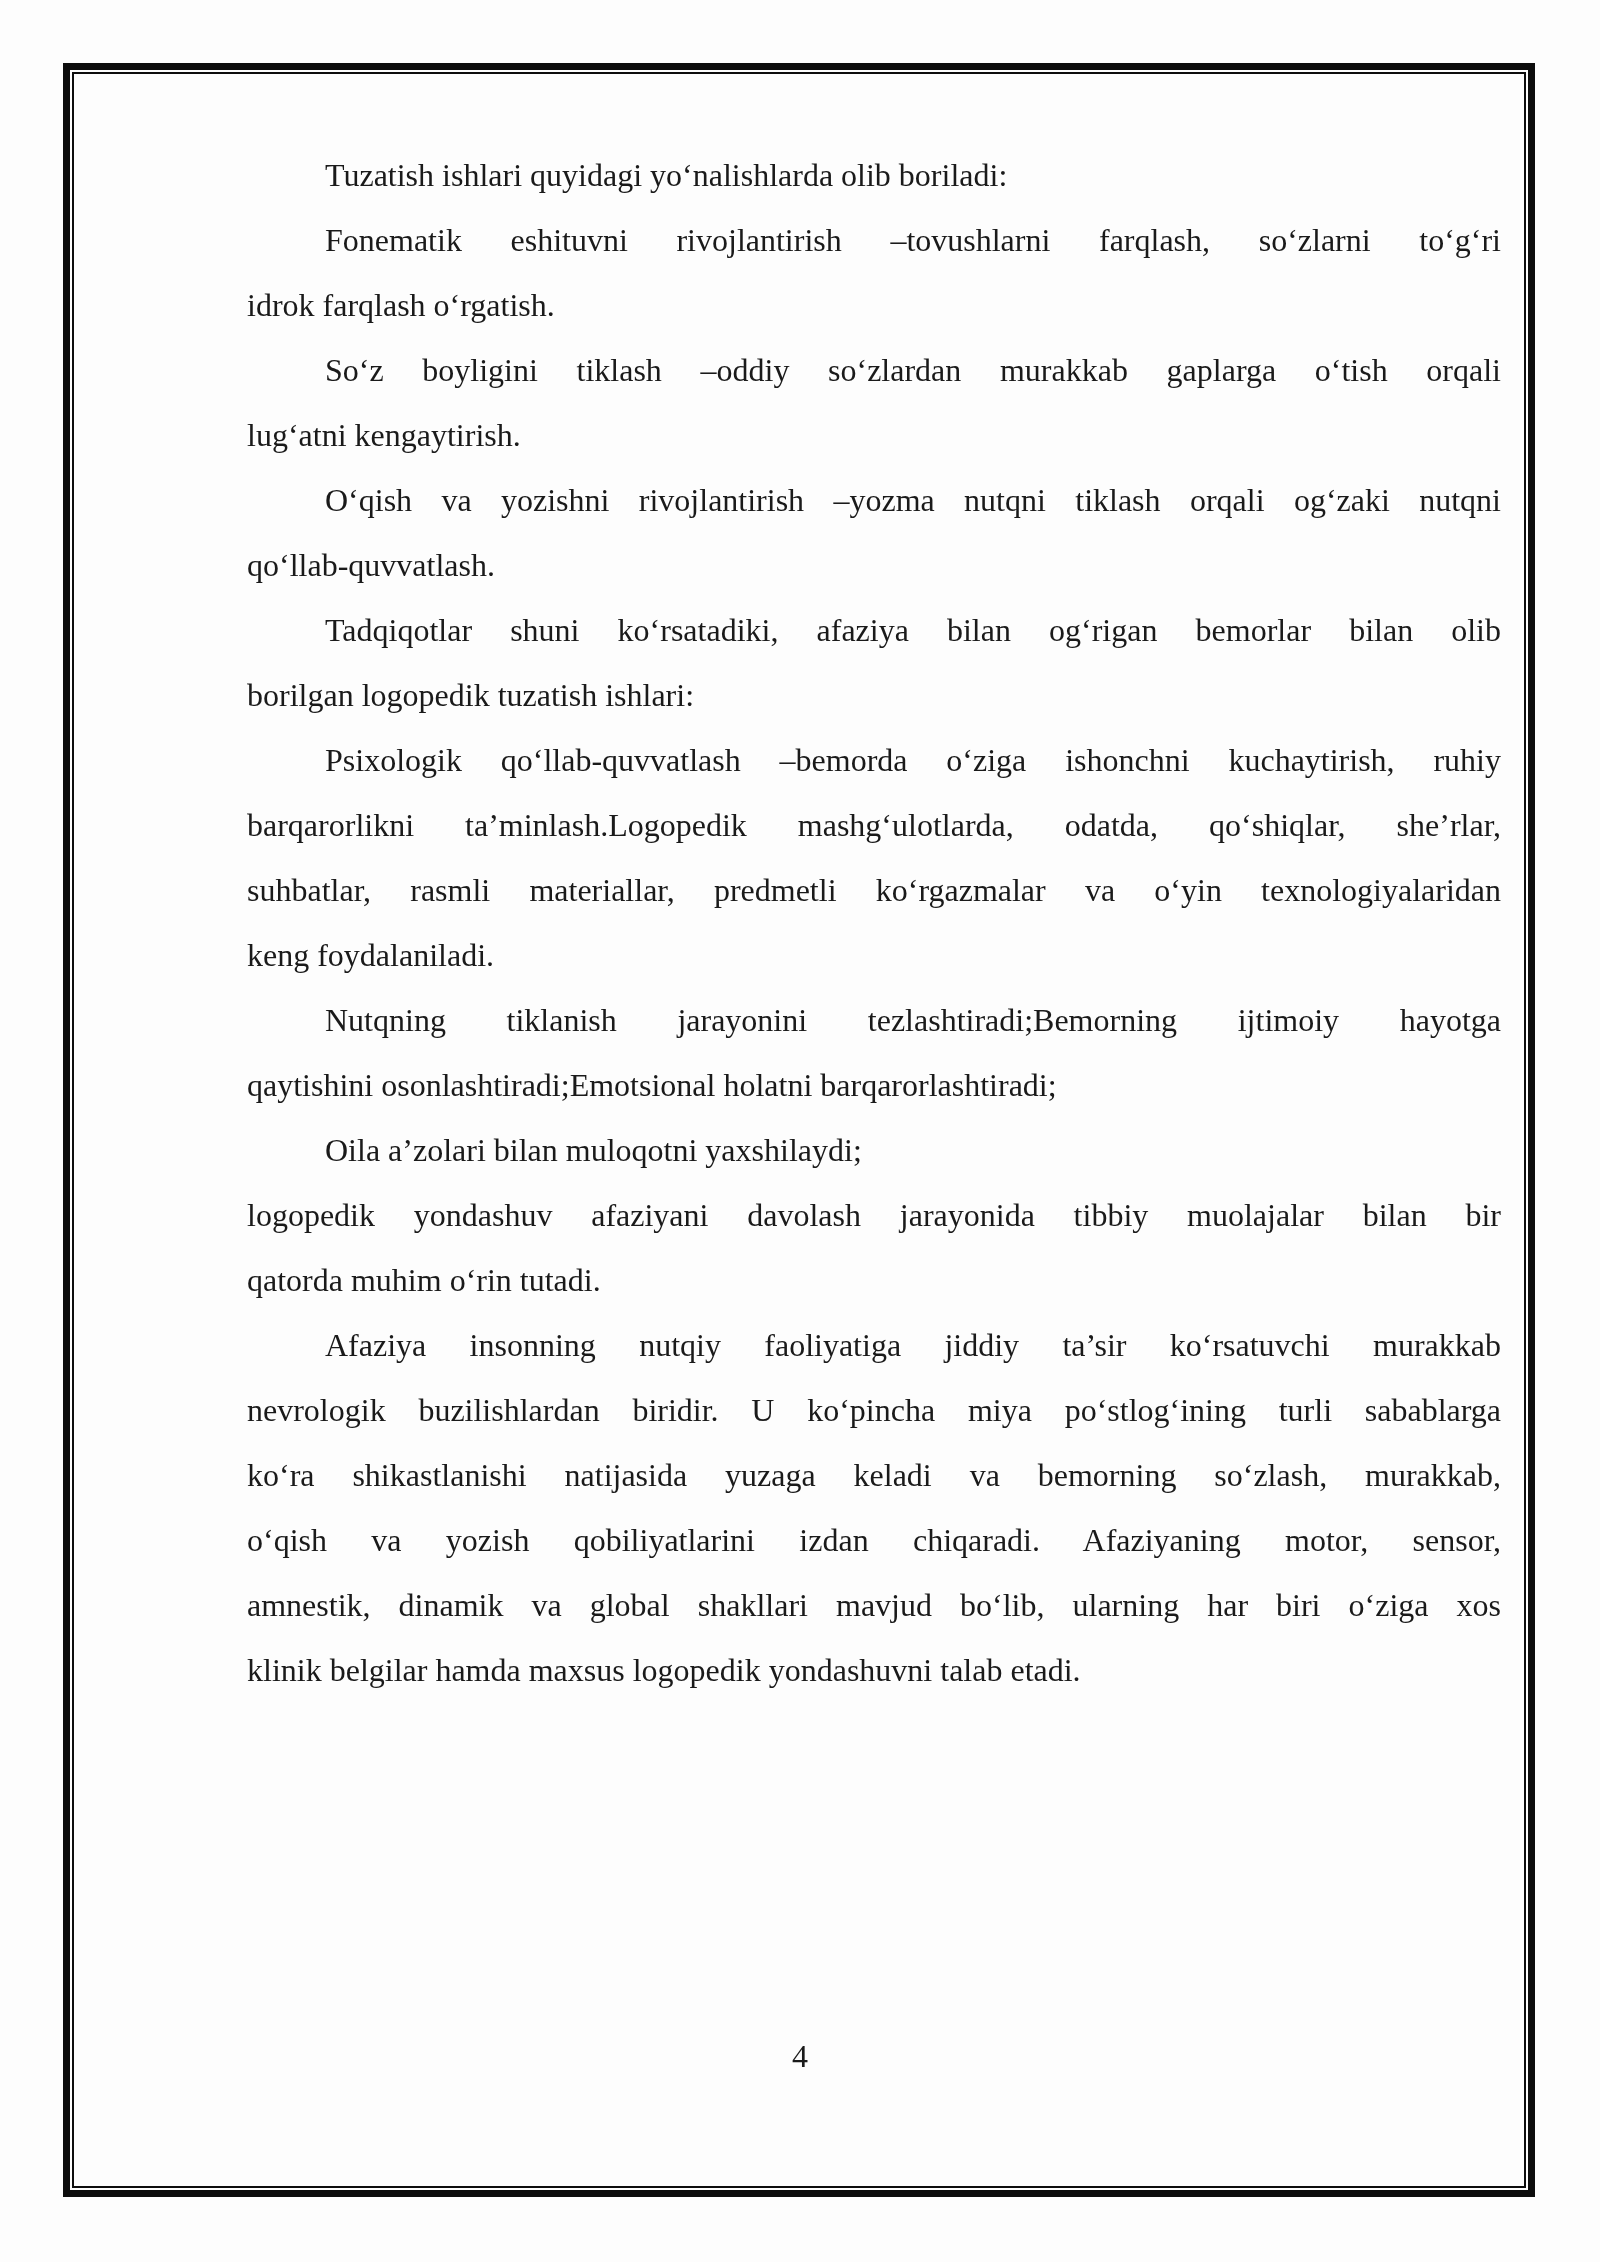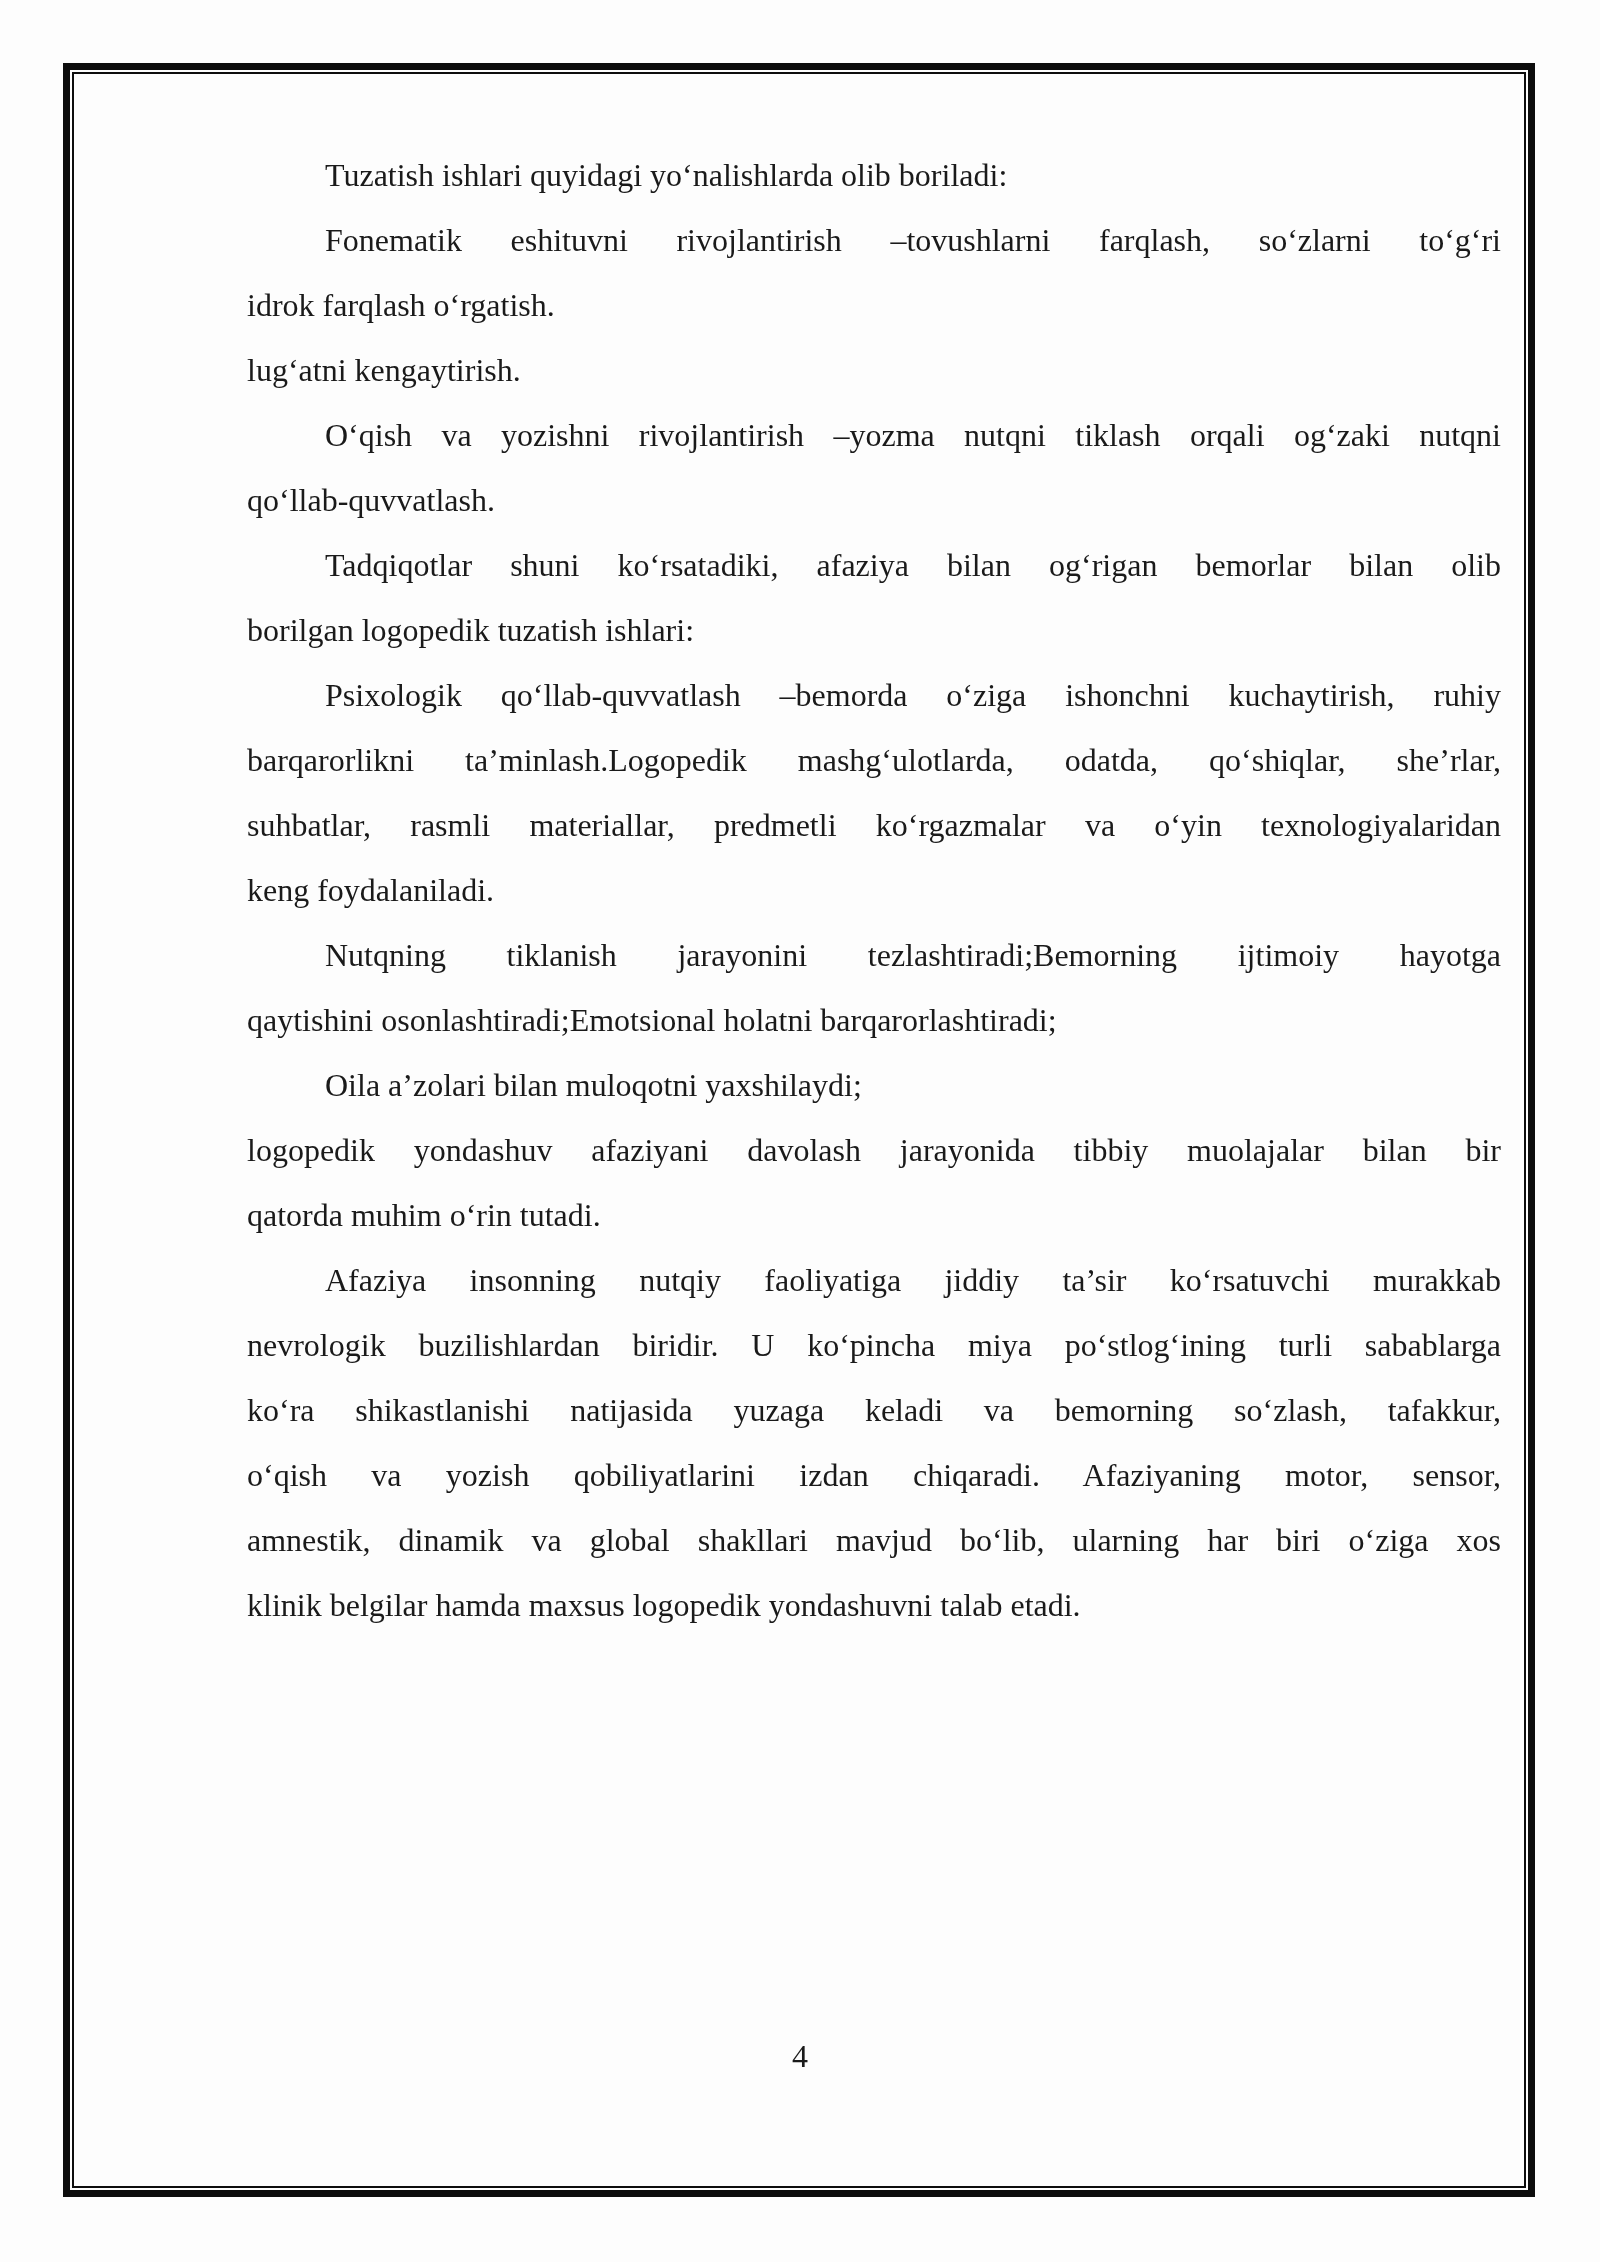--- a/index.html
+++ b/index.html
@@ -57,20 +57,21 @@
 
 <div class="content" id="doc-content">
     <div>
       <div class="tline first plast">Tuzatish ishlari quyidagi yo‘nalishlarda olib boriladi:</div>
     </div>
     <div>
       <div class="tline first">Fonematik eshituvni rivojlantirish –tovushlarni farqlash, so‘zlarni to‘g‘ri</div>
       <div class="tline plast">idrok farqlash o‘rgatish.</div>
     </div>
     <div>
+      <div class="tline first">So‘z boyligini tiklash –oddiy so‘zlardan murakkab gaplarga o‘tish orqali</div>
       <div class="tline plast">lug‘atni kengaytirish.</div>
     </div>
     <div>
       <div class="tline first">O‘qish va yozishni rivojlantirish –yozma nutqni tiklash orqali og‘zaki nutqni</div>
       <div class="tline plast">qo‘llab-quvvatlash.</div>
     </div>
     <div>
       <div class="tline first">Tadqiqotlar shuni ko‘rsatadiki, afaziya bilan og‘rigan bemorlar bilan olib</div>
       <div class="tline plast">borilgan logopedik tuzatish ishlari:</div>
     </div>
@@ -87,20 +88,20 @@
     <div>
       <div class="tline first plast">Oila a’zolari bilan muloqotni yaxshilaydi;</div>
     </div>
     <div>
       <div class="tline">logopedik yondashuv afaziyani davolash jarayonida tibbiy muolajalar bilan bir</div>
       <div class="tline plast">qatorda muhim o‘rin tutadi.</div>
     </div>
     <div>
       <div class="tline first">Afaziya insonning nutqiy faoliyatiga jiddiy ta’sir ko‘rsatuvchi murakkab</div>
       <div class="tline">nevrologik buzilishlardan biridir. U ko‘pincha miya po‘stlog‘ining turli sabablarga</div>
-      <div class="tline">ko‘ra shikastlanishi natijasida yuzaga keladi va bemorning so‘zlash, tafakkur,</div>
+      <div class="tline">ko‘ra shikastlanishi natijasida yuzaga keladi va bemorning so‘zlash, murakkab,</div>
       <div class="tline">o‘qish va yozish qobiliyatlarini izdan chiqaradi. Afaziyaning motor, sensor,</div>
       <div class="tline">amnestik, dinamik va global shakllari mavjud bo‘lib, ularning har biri o‘ziga xos</div>
       <div class="tline plast">klinik belgilar hamda maxsus logopedik yondashuvni talab etadi.</div>
     </div>
   </div>
 
 <div class="page-number">4</div>
 
 </body></html>

